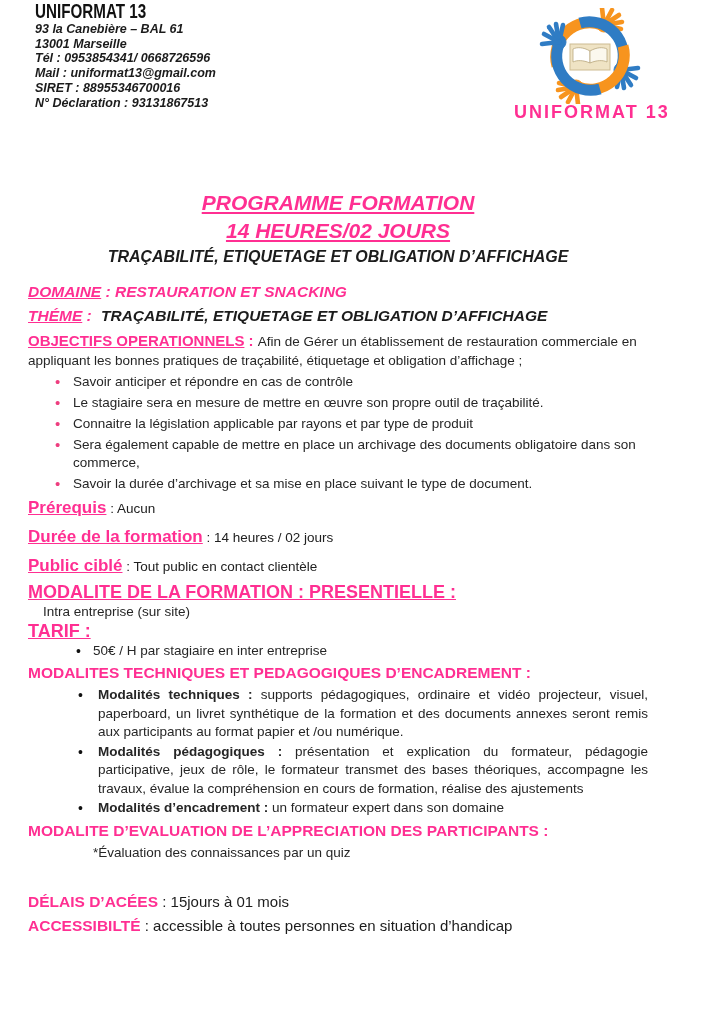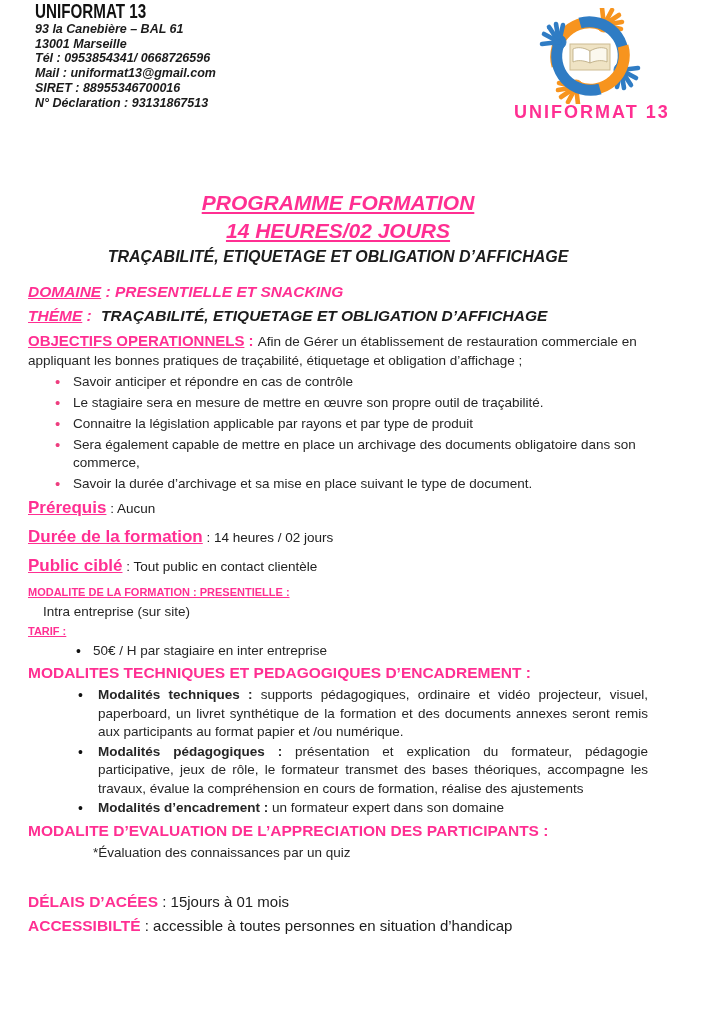--- a/index.html
+++ b/index.html
@@ -47,21 +47,21 @@
     text-decoration:underline; }
   .objectifs-para .sep { color:#ff2f92; font-weight:bold; font-size:15px; }
   ul.blist { list-style:none; margin:2px 0 4px 0; padding:0; }
   ul.blist li { position:relative; padding-left:45px; font-size:13.5px;
     line-height:18px; margin-bottom:3px; }
   ul.blist li::before { content:"•"; position:absolute; left:27px; top:0;
     color:#ee3d7f; font-size:15px; }
   .kv-line { margin:0 0 6px 0; line-height:22px; }
   .kv-label { color:#ff2f92; font-weight:bold; font-size:17px; text-decoration:underline; }
   .kv-value { font-size:13.5px; color:#212121; }
-  .small-heading { color:#ff2f92; font-weight:bold; font-size:11px;
+  .small-heading { color:#ff2f92; font-weight:bold; font-size:18px;
     text-decoration:underline; line-height:17px; margin:2px 0 2px 0; }
   .intra-line { font-size:13.5px; line-height:18px; padding-left:15px; margin:0 0 2px 0; }
   ul.tlist { list-style:none; margin:1px 0 2px 0; padding:0; }
   ul.tlist li { position:relative; padding-left:65px; font-size:13.5px; line-height:18px; }
   ul.tlist li::before { content:"•"; position:absolute; left:48px; top:0;
     color:#111; font-size:14px; }
   .big-heading { color:#ff2f92; font-weight:bold; font-size:15.5px;
     line-height:20px; margin:3px 0 3px 0; }
   ul.mlist { list-style:none; margin:0 0 2px 0; padding:0; }
   ul.mlist li { position:relative; padding-left:70px; font-size:13.5px;
@@ -112,21 +112,21 @@
       <path d="M75 43 C 82 39, 88 39, 92 41 L92 54 C 88 52, 82 52, 75 55 Z" fill="#fbf8ee" stroke="#b9a77e" stroke-width="0.8"></path>
     </svg>
     <div class="logo-text">UNIFORMAT 13</div>
   </div>
 
   <div class="content">
     <div class="title-line">PROGRAMME FORMATION</div>
     <div class="title-line">14 HEURES/02 JOURS</div>
     <div class="subtitle">TRAÇABILITÉ, ETIQUETAGE ET OBLIGATION D’AFFICHAGE</div>
 
-    <p class="line domaine-line"><span class="lbl">DOMAINE</span><span> : </span><span>PRESENTIELLE ET SNACKING</span></p>
+    <p class="line domaine-line"><span class="lbl">DOMAINE</span><span> : </span><span>RESTAURATION ET SNACKING</span></p>
 
     <p class="line theme-line"><span class="lbl">THÉME</span><span class="sep"> : </span><span class="val">TRAÇABILITÉ, ETIQUETAGE ET OBLIGATION D’AFFICHAGE</span></p>
 
     <p class="line objectifs-para"><span class="big-lbl">OBJECTIFS OPERATIONNELS</span><span class="sep"> : </span><span>Afin de Gérer un établissement de restauration commerciale en appliquant les bonnes pratiques de traçabilité, étiquetage et obligation d’affichage ;</span></p>
 
     <ul class="blist">
       <li><span>Savoir anticiper et répondre en cas de contrôle</span></li>
       <li><span>Le stagiaire sera en mesure de mettre en œuvre son propre outil de traçabilité.</span></li>
       <li><span>Connaitre la législation applicable par rayons et par type de produit</span></li>
       <li><span>Sera également capable de mettre en place un archivage des documents obligatoire dans son commerce,</span></li>

